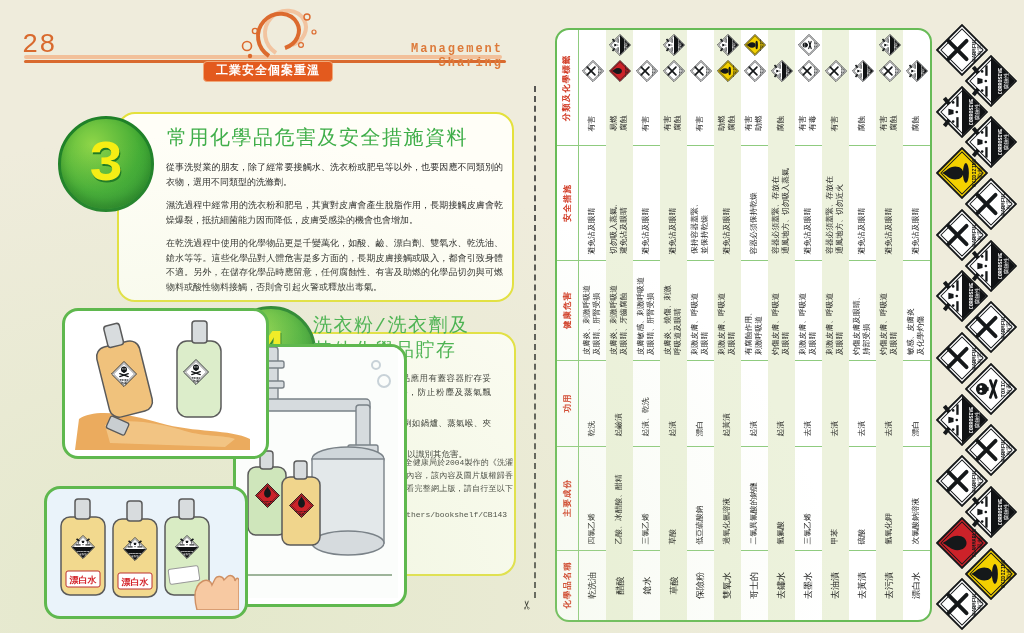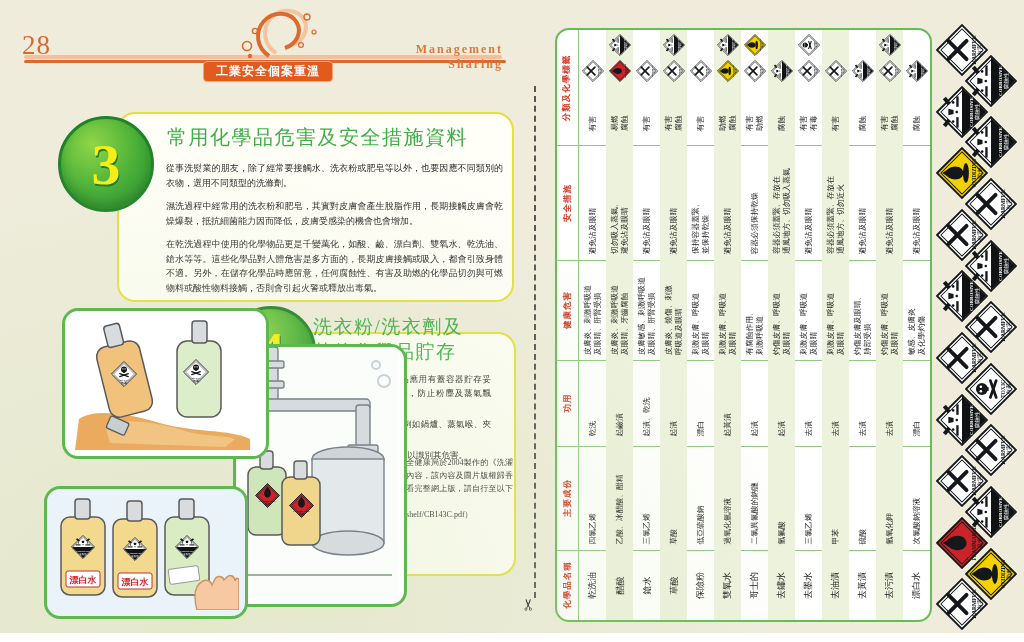--- a/index.html
+++ b/index.html
@@ -1,17 +1,17 @@
 <!DOCTYPE html>
 <html><head>
 <meta charset="utf-8">
 <style>
   html,body{margin:0;padding:0;}
   .stage{position:relative;width:1024px;height:633px;overflow:hidden;
-         background:#efecdc;font-family:Liberation Serif, serif;color:#222;}
+         background:#efecdc;font-family:Liberation Mono, monospace;color:#222;}
   .stage::after{content:"";position:absolute;inset:0;pointer-events:none;
          background:radial-gradient(ellipse at 18% 95%, rgba(205,225,170,.35), rgba(0,0,0,0) 55%);}
   
   .pagenum{position:absolute;left:22px;top:30px;font-size:27px;color:#d96a2e;letter-spacing:1px;}
   .rule-light{position:absolute;left:24px;top:55px;width:478px;height:4px;background:#f2c09a;border-radius:2px;}
   .rule-dark{position:absolute;left:24px;top:60px;width:482px;height:3px;background:#d96a2e;border-radius:2px;}
   .brand{position:absolute;left:358px;top:42px;width:145px;text-align:right;font-size:12px;font-weight:bold;
          color:#dd7a3a;letter-spacing:2px;}
   .badge{position:absolute;left:203px;top:61px;width:128px;height:19px;background:#e35a1e;border:1px solid #f0a878;
          border-radius:4px;color:#fff;font-size:12px;font-weight:bold;text-align:center;line-height:19px;letter-spacing:1px;}

